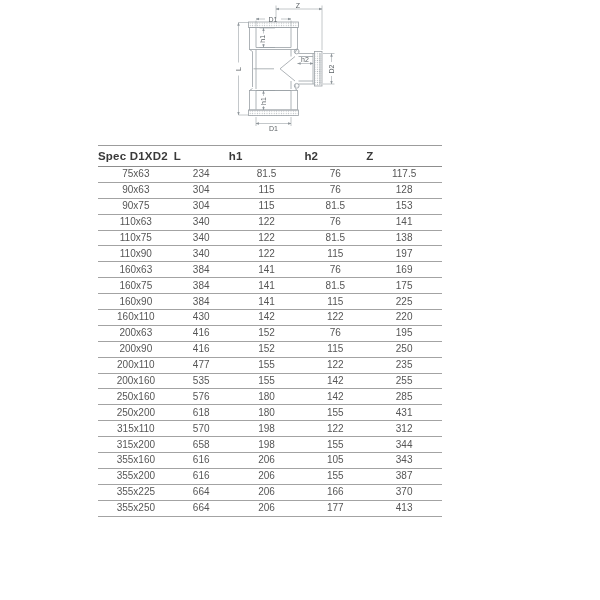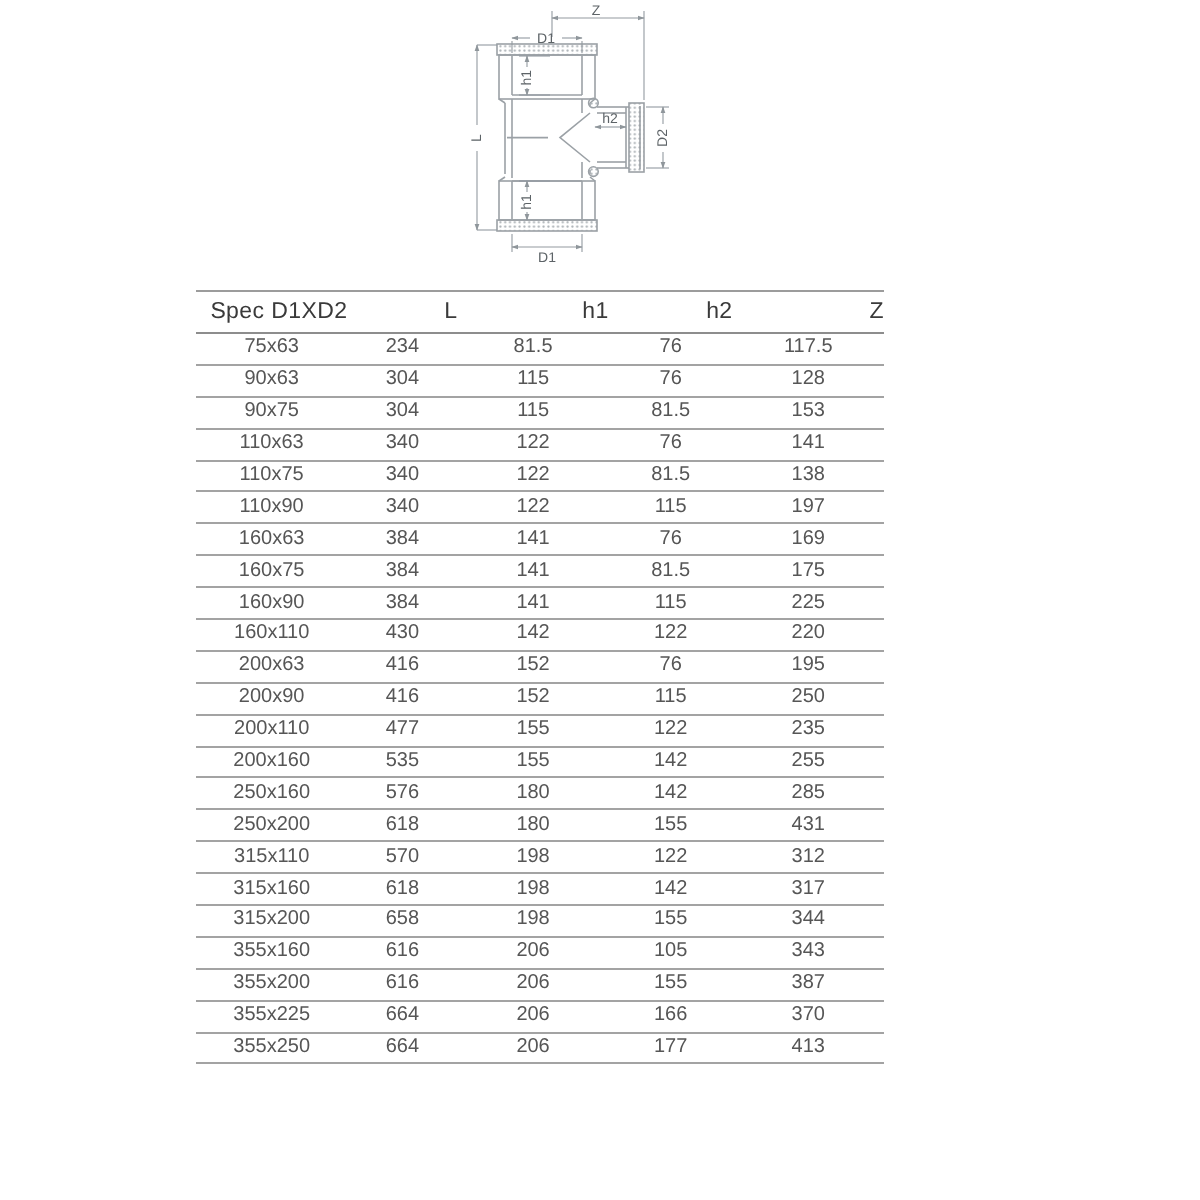--- a/index.html
+++ b/index.html
@@ -24,23 +24,23 @@
     left: 98px;
     top: 145px;
     width: 344px;
     border-collapse: collapse;
     table-layout: fixed;
     color: #4f4f4f;
   }
   table.dims th {
     height: 20px;
     font-size: 11.5px;
-    font-weight: normal;
+    font-weight: bold;
     color: #3a3a3a;
-    text-align: right;
+    text-align: left;
     vertical-align: middle;
     padding: 0;
     border-top: 1px solid #9c9c9c;
     border-bottom: 1.4px solid #8d8d8d;
     letter-spacing: 0.2px;
   }
   table.dims td {
     height: 14.9px;
     font-size: 10px;
     text-align: center;
@@ -289,27 +289,20 @@
         <td>431</td>
       </tr>
       <tr>
         <td>315x110</td>
         <td>570</td>
         <td>198</td>
         <td>122</td>
         <td>312</td>
       </tr>
       <tr>
-        <td>315x160</td>
-        <td>618</td>
-        <td>198</td>
-        <td>142</td>
-        <td>317</td>
-      </tr>
-      <tr>
         <td>315x200</td>
         <td>658</td>
         <td>198</td>
         <td>155</td>
         <td>344</td>
       </tr>
       <tr>
         <td>355x160</td>
         <td>616</td>
         <td>206</td>

